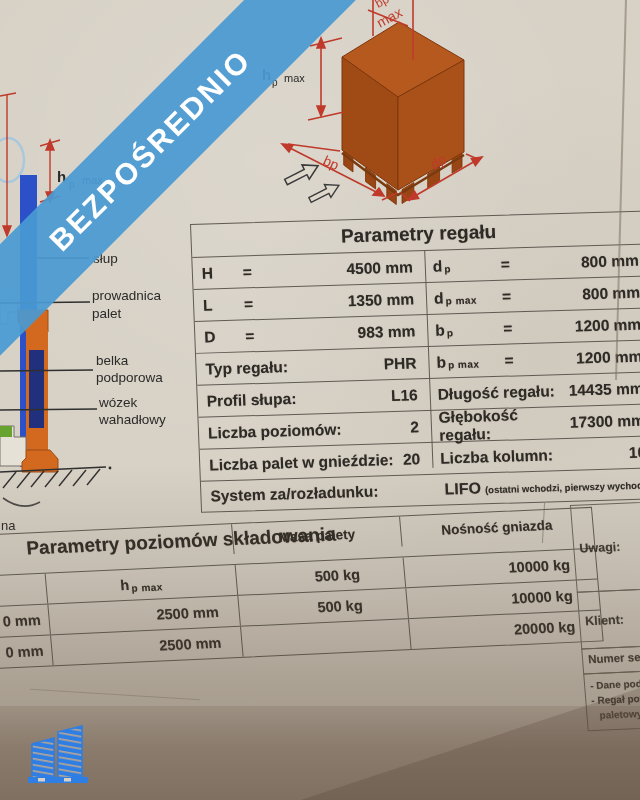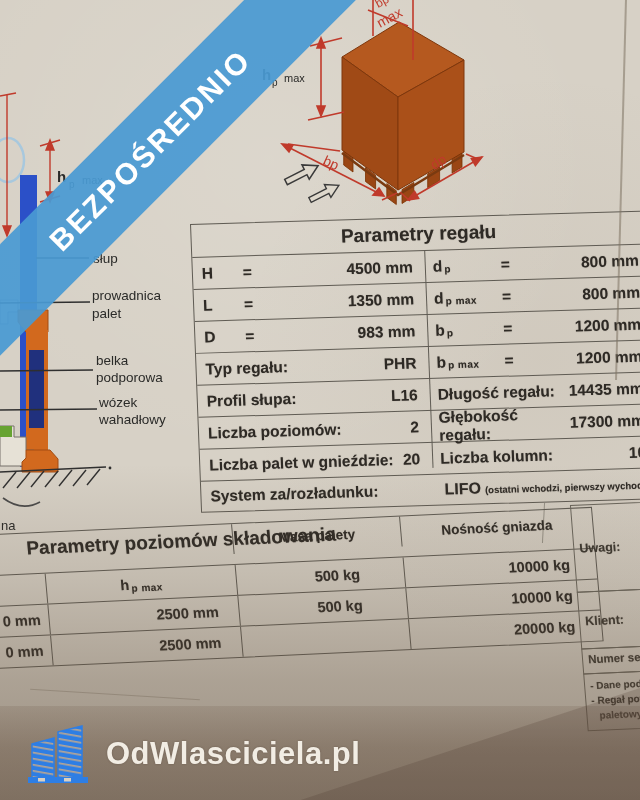--- a/index.html
+++ b/index.html
@@ -379,16 +379,15 @@
           <rect width="7" height="6" fill="#2e7ee4"></rect>
           <rect y="4" width="7" height="1.7" fill="#b3a496"></rect>
         </pattern>
       </defs>
       <polygon points="6,22 28,16 28,57 6,58" fill="url(#stripes)" stroke="#2e7ee4" stroke-width="1.5"></polygon>
       <polygon points="32,10 56,4 56,55 32,56" fill="url(#stripes)" stroke="#2e7ee4" stroke-width="1.5"></polygon>
       <rect x="2" y="55" width="60" height="6" fill="#2e7ee4"></rect>
       <rect x="12" y="56" width="7" height="3.5" fill="#d8d0c4"></rect>
       <rect x="38" y="56" width="7" height="3.5" fill="#d8d0c4"></rect>
     </svg>
-    <span class="logo-text">OdWlasciciela.pl</span>
   </div>
 
 </div>
 
 </body></html>

